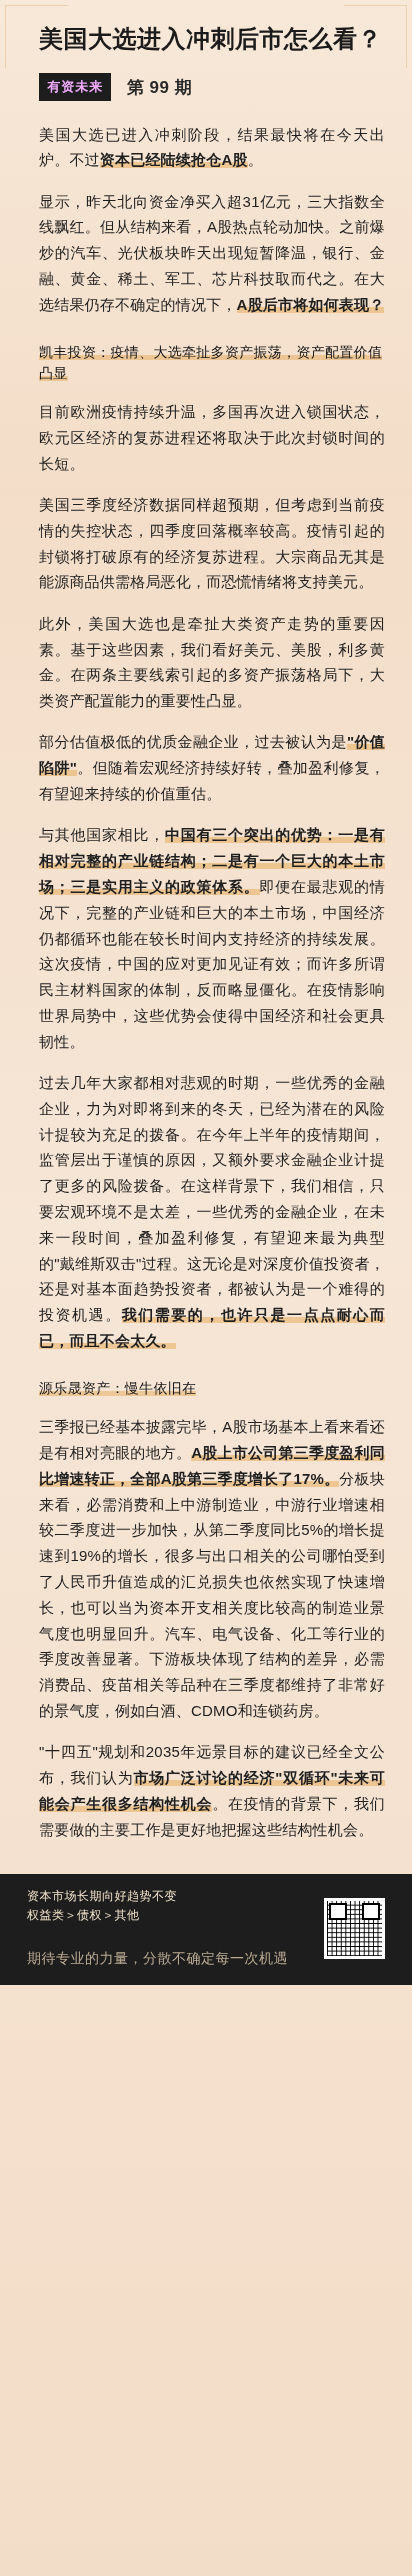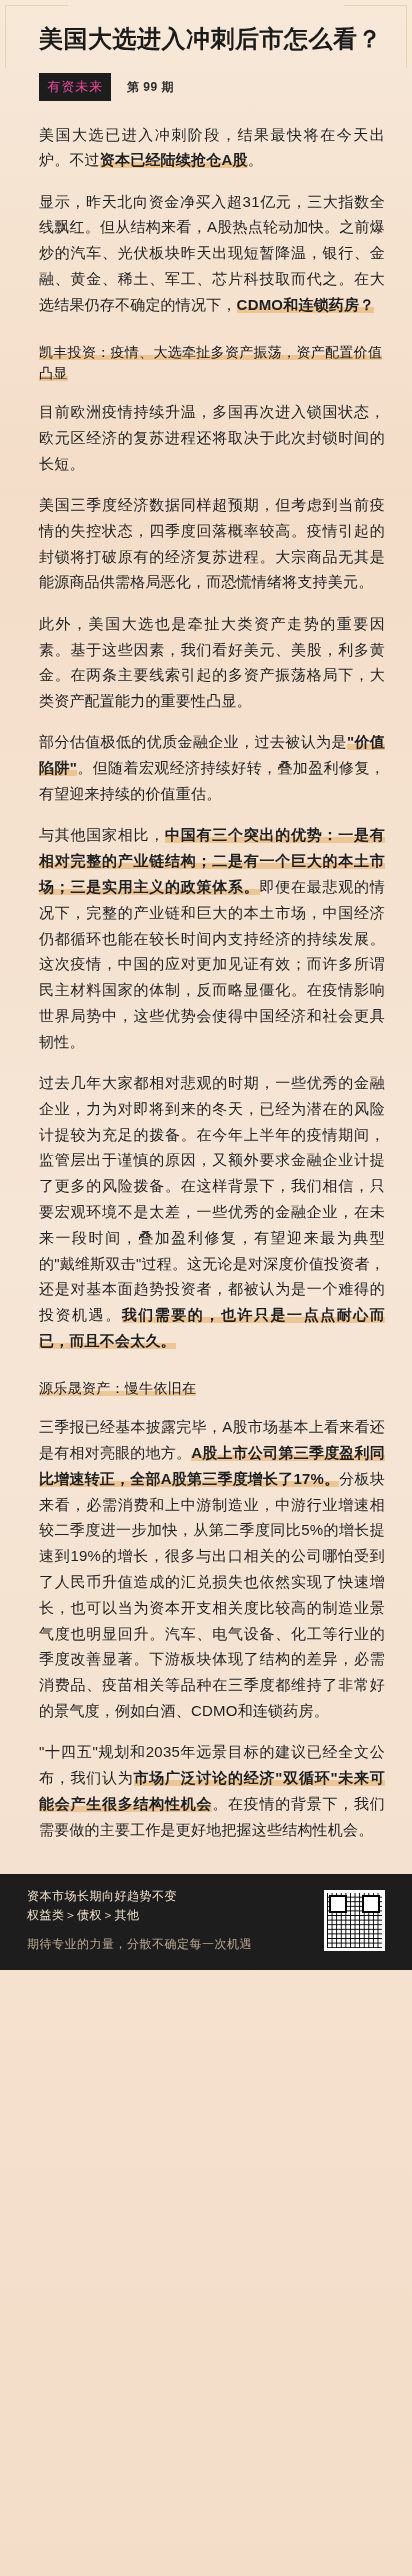--- a/index.html
+++ b/index.html
@@ -44,29 +44,29 @@
     margin: 0 0 18.5px 0;
   }
 
   .brandbar {
     display: flex;
     align-items: center;
     margin: 0 0 20.6px 0;
   }
   .brand-box {
     background: #1d1d1d;
-    color: #ec4899;
+    color: #f0abfc;
     font-size: 13px;
-    font-weight: normal;
+    font-weight: bold;
     padding: 4.6px 8.2px 5.2px 8.2px;
     letter-spacing: 1px;
   }
   .brand-issue {
     margin-left: 15.5px;
-    font-size: 12px;
+    font-size: 17px;
     color: #2a2a2a;
     font-weight: bold;
     letter-spacing: 0.5px;
   }
 
   p.para {
     font-size: 15px;
     line-height: 1.72;
     color: #1f1f1f;
     margin: 0 0 15.5px 0;
@@ -109,23 +109,23 @@
   .footer-left {
     flex: 1;
   }
   .footer-line {
     font-size: 12px;
     line-height: 1.62;
     letter-spacing: 0.5px;
     color: #f0e2ca;
   }
   .footer-line.small {
-    font-size: 12px;
+    font-size: 14px;
     color: #b9ab93;
-    margin-top: 9px;
+    margin-top: 21px;
   }
   .qr {
     width: 61px;
     height: 61px;
     background: #ffffff;
     margin-left: 11.3px;
     padding: 3.1px;
     box-sizing: border-box;
     flex: none;
   }
@@ -159,21 +159,21 @@
   <div class="content">
 
     <h1 class="headline">美国大选进入冲刺后市怎么看？</h1>
 
     <div class="brandbar">
       <span class="brand-box">有资未来</span>
       <span class="brand-issue">第 99 期</span>
     </div>
 
     <p class="para">美国大选已进入冲刺阶段，结果最快将在今天出炉。不过<span class="hl">资本已经陆续抢仓A股</span>。</p>
-    <p class="para">显示，昨天北向资金净买入超31亿元，三大指数全线飘红。但从结构来看，A股热点轮动加快。之前爆炒的汽车、光伏板块昨天出现短暂降温，银行、金融、黄金、稀土、军工、芯片科技取而代之。在大选结果仍存不确定的情况下，<span class="hl">CDMO和连锁药房？</span></p>
+    <p class="para">显示，昨天北向资金净买入超31亿元，三大指数全线飘红。但从结构来看，A股热点轮动加快。之前爆炒的汽车、光伏板块昨天出现短暂降温，银行、金融、黄金、稀土、军工、芯片科技取而代之。在大选结果仍存不确定的情况下，<span class="hl">A股后市将如何表现？</span></p>
 
     <h2 class="section-title">
       <span class="uline">凯丰投资：疫情、大选牵扯多资产振荡，资产配置价值凸显</span>
     </h2>
     <p class="para">目前欧洲疫情持续升温，多国再次进入锁国状态，欧元区经济的复苏进程还将取决于此次封锁时间的长短。</p>
     <p class="para">美国三季度经济数据同样超预期，但考虑到当前疫情的失控状态，四季度回落概率较高。疫情引起的封锁将打破原有的经济复苏进程。大宗商品无其是能源商品供需格局恶化，而恐慌情绪将支持美元。</p>
     <p class="para">此外，美国大选也是牵扯大类资产走势的重要因素。基于这些因素，我们看好美元、美股，利多黄金。在两条主要线索引起的多资产振荡格局下，大类资产配置能力的重要性凸显。</p>
 
     <p class="para">部分估值极低的优质金融企业，过去被认为是<span class="hl">"价值陷阱"</span>。但随着宏观经济持续好转，叠加盈利修复，有望迎来持续的价值重估。</p>
     <p class="para">与其他国家相比，<span class="hl">中国有三个突出的优势：一是有相对完整的产业链结构；二是有一个巨大的本土市场；三是实用主义的政策体系。</span>即便在最悲观的情况下，完整的产业链和巨大的本土市场，中国经济仍都循环也能在较长时间内支持经济的持续发展。这次疫情，中国的应对更加见证有效；而许多所谓民主材料国家的体制，反而略显僵化。在疫情影响世界局势中，这些优势会使得中国经济和社会更具韧性。</p>

